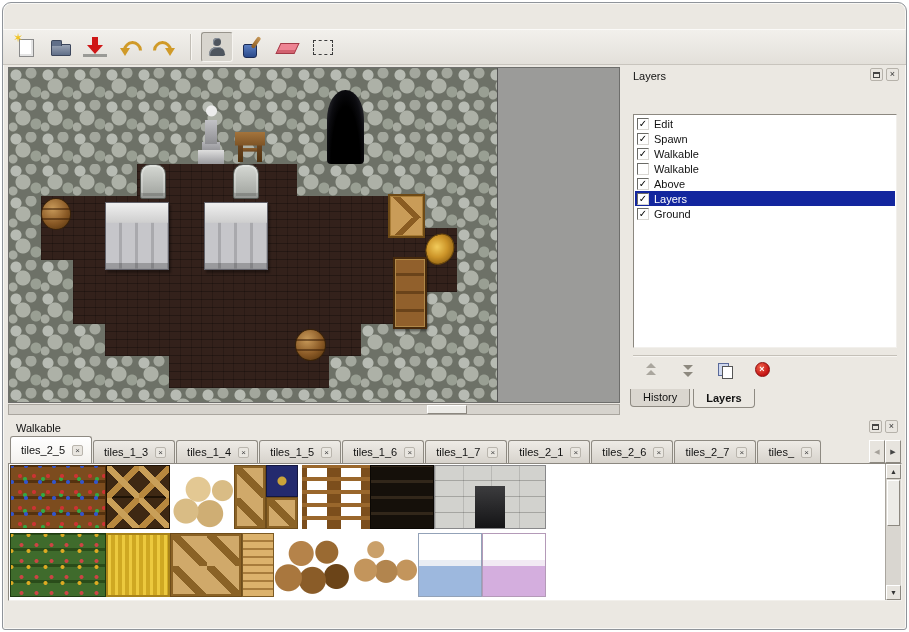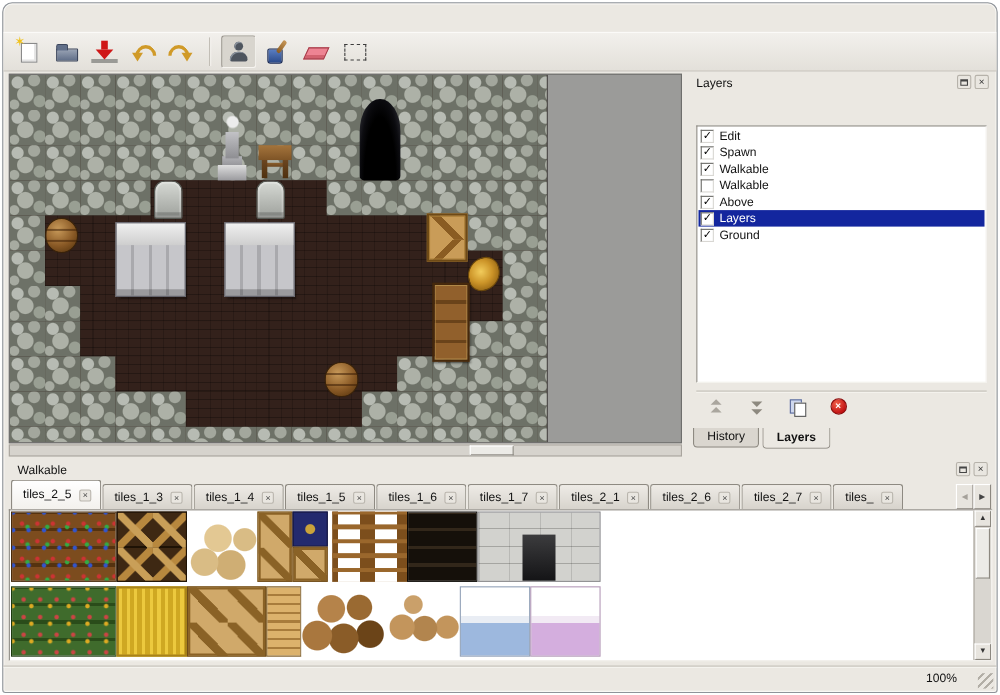--- a/index.html
+++ b/index.html
@@ -570,18 +570,14 @@
           <div class="ts ts-bed-pink" style="left: 472px; top: 68px; width: 64px; height: 64px;"></div>
         </div>
       <div class="vscroll">
         <div class="vs-btn vs-up">▲</div>
         <div class="vthumb"></div>
         <div class="vs-btn vs-down">▼</div>
       </div>
     </div>
   </div>
 
-  <div class="statusbar">
-    <span class="zoom">100%</span>
-    <div class="grip"></div>
-  </div>
 
 </div>
 
 </body></html>

